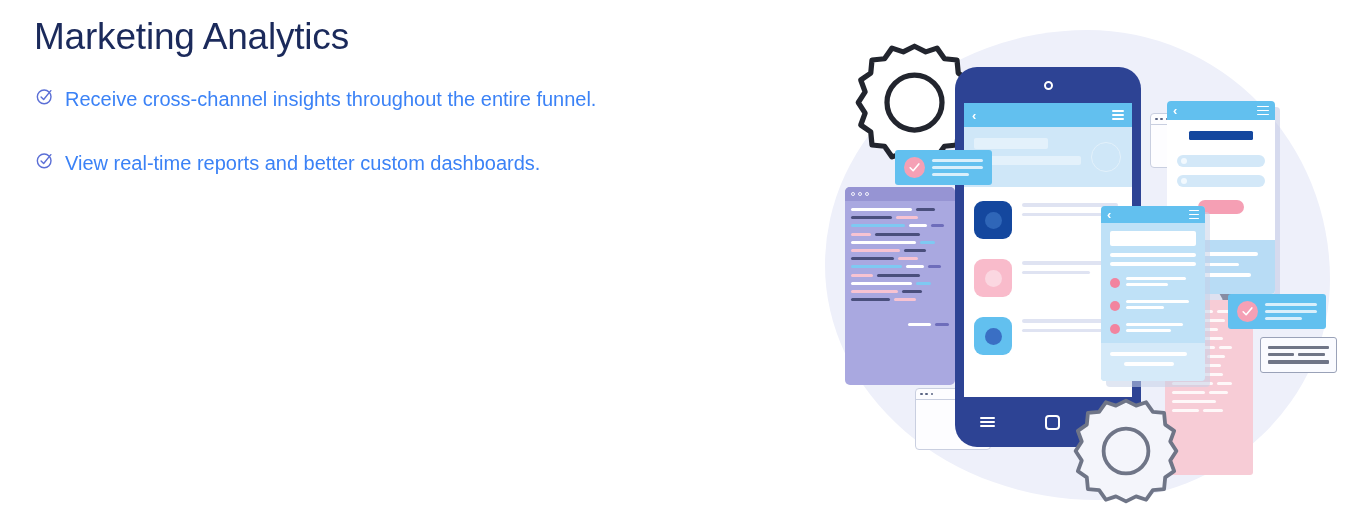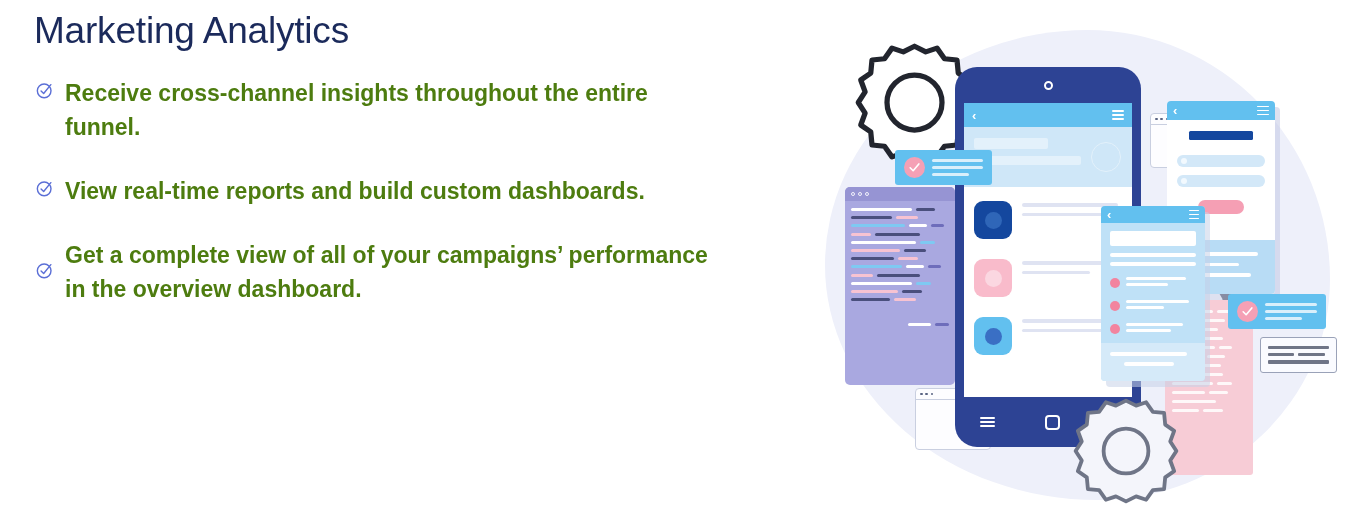--- a/index.html
+++ b/index.html
@@ -14,21 +14,21 @@
     position: relative;
     width: 1354px; height: 510px;
     background: #ffffff;
     display: flex;
   }
 
   
   .left {
     position: relative;
     width: 800px;
-    padding: 8px 0 0 34px;
+    padding: 14px 0 0 34px;
   }
   .page-title {
     font-size: 37px;
     line-height: 46px;
     font-weight: 400;
     color: #1b2a5b;
     letter-spacing: -0.2px;
     margin: 0 0 22px 0;
     white-space: nowrap;
   }
@@ -50,24 +50,24 @@
     margin-bottom: 30px;
   }
   .bullet:last-child { margin-bottom: 0; }
   .bullet-icon {
     flex: 0 0 auto;
     width: 20px; height: 20px;
     margin: 4px 10px 0 1px;
   }
   .bullet-icon svg { display: block; }
   .bullet-text {
-    font-size: 23px;
+    font-size: 20px;
     line-height: 34px;
-    color: #4d7c0f;
-    font-weight: 700;
+    color: #3b82f6;
+    font-weight: 400;
     max-width: 660px;
   }
   .bullet.wrap .bullet-icon { margin-top: 22px; }
 
   
   .illustration {
     position: absolute;
     left: 805px; top: 0;
     width: 549px; height: 510px;
   }
@@ -347,32 +347,23 @@
         <span class="bullet-text">Receive cross-channel insights throughout the entire funnel.</span>
       </li>
 
       <li class="bullet">
         <span class="bullet-icon">
           <svg viewBox="0 0 24 24" width="20" height="20">
             <circle cx="11" cy="13" r="8.2" fill="none" stroke="#5b6fd6" stroke-width="1.7"></circle>
             <path d="M7.3 13.2 L10.4 16.2 L19 5.6" fill="none" stroke="#5b6fd6" stroke-width="1.7" stroke-linecap="round" stroke-linejoin="round"></path>
           </svg>
         </span>
-        <span class="bullet-text">View real-time reports and build custom dashboards.</span>
+        <span class="bullet-text">View real-time reports and better custom dashboards.</span>
       </li>
 
-      <li class="bullet wrap">
-        <span class="bullet-icon">
-          <svg viewBox="0 0 24 24" width="20" height="20">
-            <circle cx="11" cy="13" r="8.2" fill="none" stroke="#5b6fd6" stroke-width="1.7"></circle>
-            <path d="M7.3 13.2 L10.4 16.2 L19 5.6" fill="none" stroke="#5b6fd6" stroke-width="1.7" stroke-linecap="round" stroke-linejoin="round"></path>
-          </svg>
-        </span>
-        <span class="bullet-text">Get a complete view of all of your campaigns’ performance in the overview dashboard.</span>
-      </li>
 
     </ul>
   </div>
 
   <div class="illustration">
     <div class="illu-inner">
 
       <div class="blob"></div>
 
       <div class="minibox" id="minibox-a">

